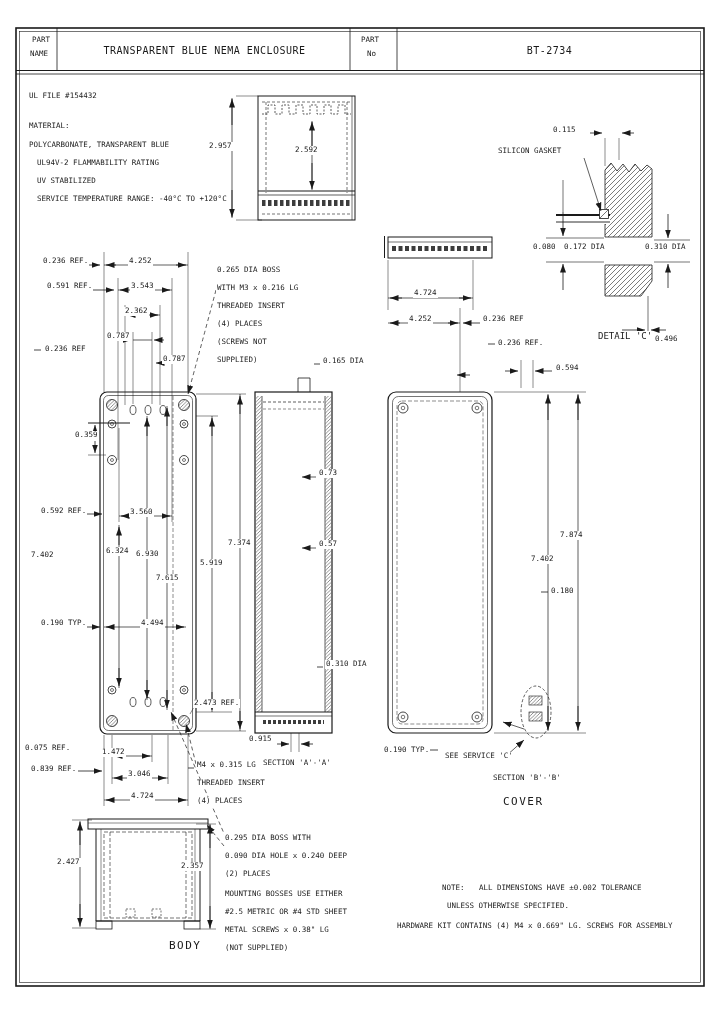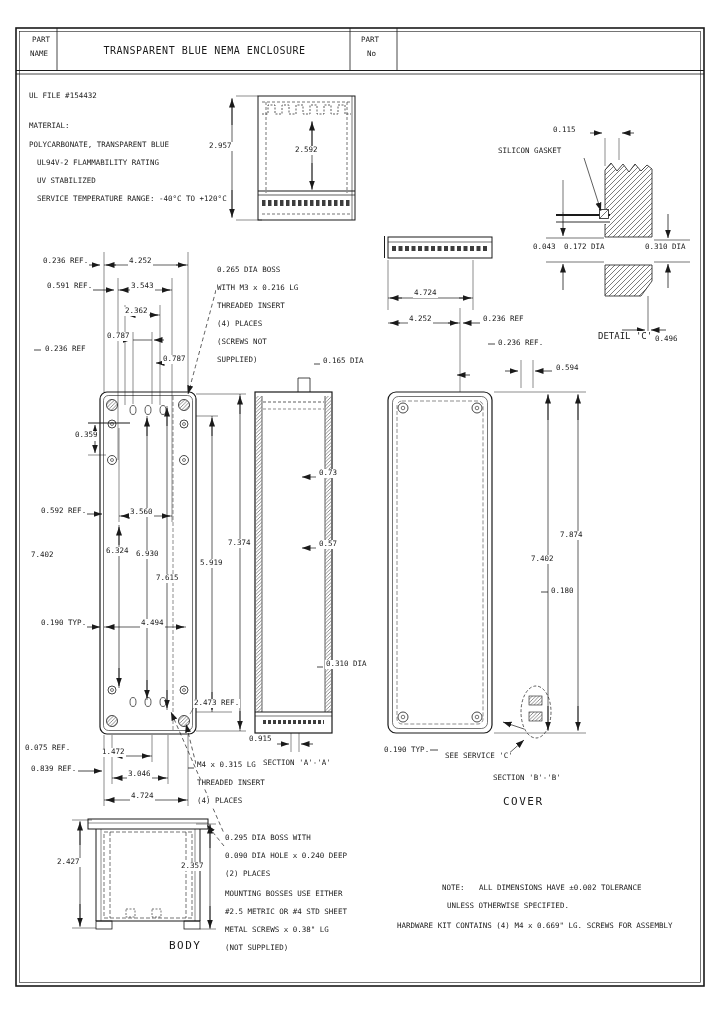--- a/index.html
+++ b/index.html
@@ -313,34 +313,35 @@
     <line x1="200" y1="929" x2="216" y2="929" stroke-width="0.5"></line>
   </g>
 </g>
 </svg>
 
 <span class="lbl nobg" style="left:31px;top:36px">PART</span>
 <span class="lbl nobg" style="left:29px;top:50px">NAME</span>
 <span class="lbl nobg t10 ctr" style="left:57px;top:45px;width:293px">TRANSPARENT BLUE NEMA ENCLOSURE</span>
 <span class="lbl nobg" style="left:360px;top:36px">PART</span>
 <span class="lbl nobg" style="left:366px;top:50px">No</span>
+<span class="lbl nobg t10 ctr" style="left:397px;top:45px;width:303px">BT-2734</span>
 
 <span class="lbl nobg" style="left:28px;top:92px">UL FILE #154432</span>
 <span class="lbl nobg" style="left:28px;top:122px">MATERIAL:</span>
 <span class="lbl nobg" style="left:28px;top:141px">POLYCARBONATE, TRANSPARENT BLUE</span>
 <span class="lbl nobg" style="left:36px;top:159px">UL94V-2 FLAMMABILITY RATING</span>
 <span class="lbl nobg" style="left:36px;top:177px">UV STABILIZED</span>
 <span class="lbl nobg" style="left:36px;top:195px">SERVICE TEMPERATURE RANGE: -40°C TO +120°C</span>
 
 <span class="lbl" style="left:208px;top:142px">2.957</span>
 <span class="lbl" style="left:294px;top:146px">2.592</span>
 
 <span class="lbl" style="left:552px;top:126px">0.115</span>
 <span class="lbl" style="left:497px;top:147px">SILICON GASKET</span>
-<span class="lbl" style="left:532px;top:243px">0.043</span>
+<span class="lbl" style="left:532px;top:243px">0.080</span>
 <span class="lbl" style="left:563px;top:243px">0.172 DIA</span>
 <span class="lbl" style="left:644px;top:243px">0.310 DIA</span>
 <span class="lbl" style="left:654px;top:335px">0.496</span>
 <span class="lbl u t9" style="left:597px;top:331px">DETAIL 'C'</span>
 
 <span class="lbl" style="left:42px;top:257px">0.236 REF.</span>
 <span class="lbl" style="left:128px;top:257px">4.252</span>
 <span class="lbl" style="left:46px;top:282px">0.591 REF.</span>
 <span class="lbl" style="left:130px;top:282px">3.543</span>
 <span class="lbl" style="left:124px;top:307px">2.362</span>

